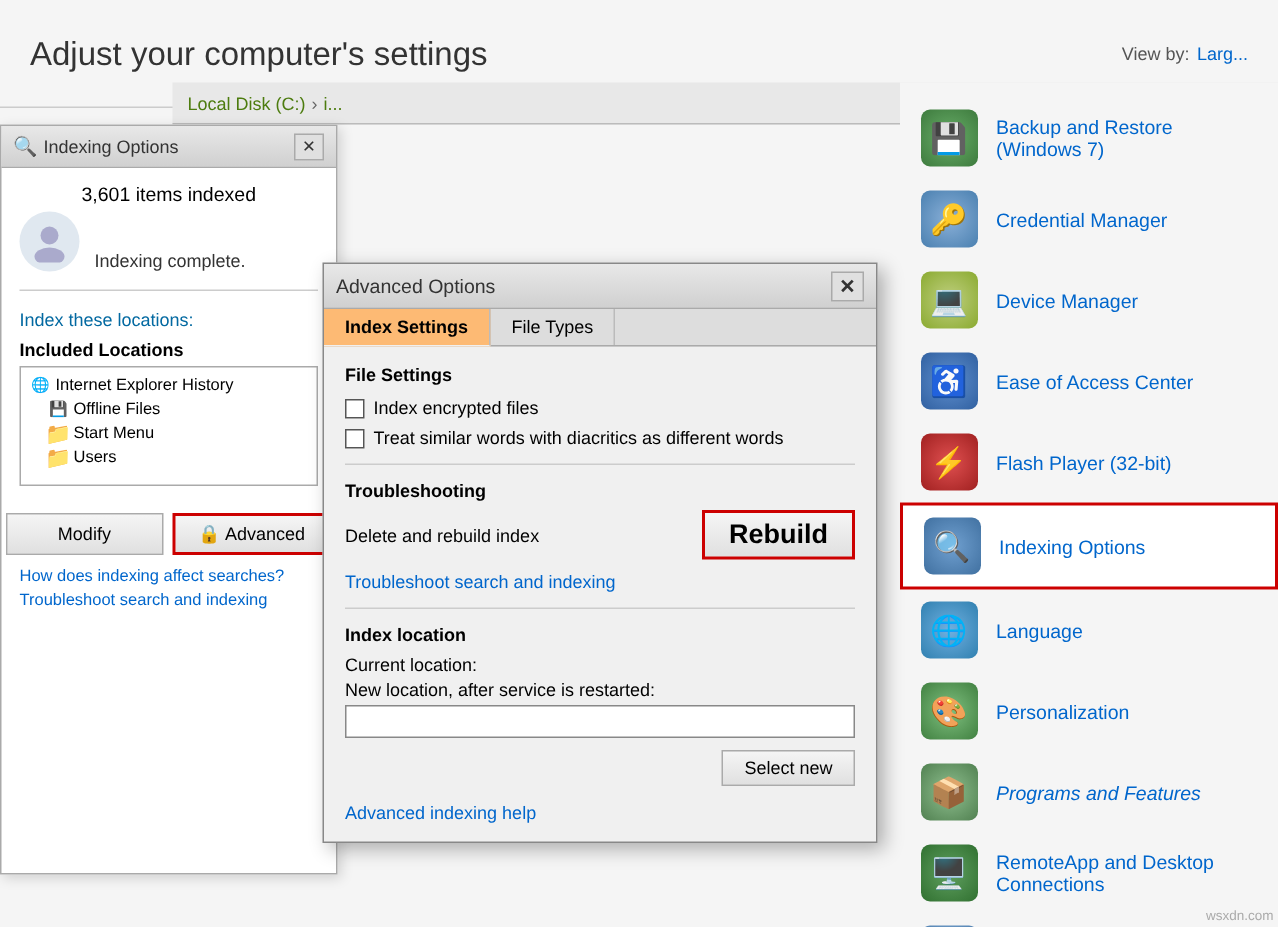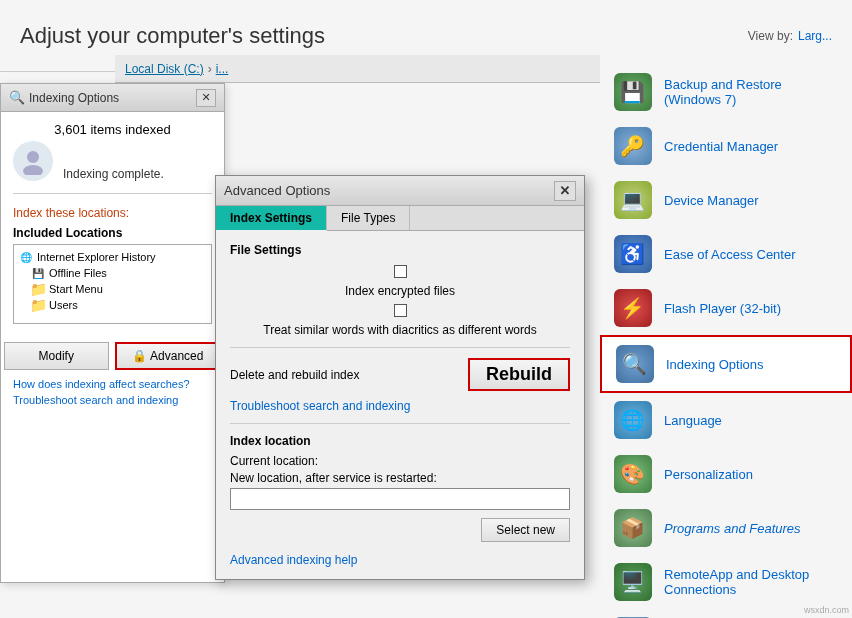--- a/index.html
+++ b/index.html
@@ -9,37 +9,37 @@
     .cp-bg { width: 852px; height: 618px; background: #f5f5f5; position: absolute; top: 0; left: 0; }
 
     
     .cp-header { position: absolute; top: 0; left: 0; right: 0; height: 72px; background: #f5f5f5; border-bottom: 1px solid #ccc; display: flex; align-items: center; padding: 0 20px; }
     .cp-title { font-size: 22px; font-weight: 300; color: #333; flex: 1; }
     .cp-viewby { font-size: 12px; color: #555; margin-right: 5px; }
     .cp-viewby-link { font-size: 12px; color: #0066cc; cursor: pointer; }
 
     
     .cp-breadcrumb { position: absolute; top: 55px; left: 115px; right: 0; height: 28px; background: #e8e8e8; border-bottom: 1px solid #bbb; display: flex; align-items: center; padding: 0 10px; font-size: 12px; }
-    .breadcrumb-item { color: #0369a1; cursor: pointer; text-decoration: underline; }
+    .breadcrumb-item { color: #4d7c0f; cursor: pointer; }
     .breadcrumb-sep { margin: 0 4px; color: #666; }
 
     
     .indexing-window { position: absolute; top: 83px; left: 0; width: 225px; height: 500px; background: #fff; border: 1px solid #aaa; box-shadow: 2px 2px 8px rgba(0,0,0,0.15); }
     .indexing-titlebar { height: 28px; background: linear-gradient(to bottom, #e8e8e8, #d0d0d0); border-bottom: 1px solid #aaa; display: flex; align-items: center; padding: 0 8px; justify-content: space-between; }
     .indexing-titlebar-icon { width: 16px; height: 16px; display: flex; align-items: center; }
     .indexing-title { font-size: 12px; color: #333; flex: 1; padding-left: 4px; }
     .indexing-close { width: 20px; height: 18px; background: #e0e0e0; border: 1px solid #aaa; cursor: pointer; display: flex; align-items: center; justify-content: center; font-size: 11px; color: #333; }
 
     .indexing-body { padding: 10px 12px; }
     .indexing-count { text-align: center; font-size: 13px; margin-bottom: 4px; }
     .indexing-icon-row { display: flex; align-items: flex-end; gap: 10px; margin-bottom: 12px; }
     .indexing-avatar { width: 40px; height: 40px; background: #e0e8f0; border-radius: 50%; display: flex; align-items: center; justify-content: center; }
     .indexing-status { font-size: 12px; color: #333; }
     .indexing-divider { border: none; border-top: 1px solid #ccc; margin: 8px 0; }
-    .indexing-label { font-size: 12px; color: #c2410c; margin-bottom: 6px; margin-top: 12px; }
+    .indexing-label { font-size: 12px; color: #0369a1; margin-bottom: 6px; margin-top: 12px; }
     .included-locations-label { font-size: 12px; font-weight: bold; margin-bottom: 4px; }
     .locations-box { border: 1px solid #aaa; background: #fff; padding: 4px; min-height: 80px; }
     .location-item { font-size: 11px; padding: 1px 2px; display: flex; align-items: center; gap: 3px; }
     .location-icon { width: 14px; height: 14px; display: inline-flex; align-items: center; justify-content: center; font-size: 10px; }
     .location-indent { padding-left: 14px; }
 
     .indexing-buttons { display: flex; gap: 6px; margin-top: 8px; padding: 0 3px; }
     .btn-modify { flex: 1; height: 28px; background: linear-gradient(to bottom, #f5f5f5, #e0e0e0); border: 1px solid #aaa; cursor: pointer; font-size: 12px; }
     .btn-advanced { flex: 1; height: 28px; background: linear-gradient(to bottom, #f5f5f5, #e0e0e0); border: 2px solid #cc0000; cursor: pointer; font-size: 12px; display: flex; align-items: center; justify-content: center; gap: 3px; }
 
@@ -47,26 +47,26 @@
     .indexing-link { font-size: 11px; color: #0066cc; cursor: pointer; display: block; margin-bottom: 4px; }
 
     
     .adv-dialog { position: absolute; top: 175px; left: 215px; width: 370px; background: #f0f0f0; border: 1px solid #888; box-shadow: 4px 4px 12px rgba(0,0,0,0.3); z-index: 10; }
     .adv-titlebar { height: 30px; background: linear-gradient(to bottom, #e8e8e8, #d0d0d0); border-bottom: 1px solid #aaa; display: flex; align-items: center; padding: 0 8px; justify-content: space-between; }
     .adv-title { font-size: 13px; color: #333; }
     .adv-close { width: 22px; height: 20px; background: #e0e0e0; border: 1px solid #aaa; cursor: pointer; display: flex; align-items: center; justify-content: center; font-size: 13px; font-weight: bold; color: #333; }
 
     .adv-tabs { display: flex; background: #ddd; border-bottom: 1px solid #aaa; }
     .adv-tab { padding: 5px 14px; font-size: 12px; cursor: pointer; border-right: 1px solid #bbb; }
-    .adv-tab.active { background: #14b8a6; font-weight: 600; border-bottom: 1px solid #f0f0f0; margin-bottom: -1px; }
+    .adv-tab.active { background: #fdba74; font-weight: 600; border-bottom: 1px solid #f0f0f0; margin-bottom: -1px; }
 
     .adv-body { padding: 12px 14px; }
 
     .adv-section-label { font-size: 12px; font-weight: 600; margin-bottom: 8px; }
-    .adv-checkbox-row { display: flex; align-items: center; gap: 6px; margin-bottom: 6px; flex-direction: column; }
+    .adv-checkbox-row { display: flex; align-items: center; gap: 6px; margin-bottom: 6px; }
     .adv-checkbox { width: 13px; height: 13px; border: 1px solid #555; background: #fff; display: flex; align-items: center; justify-content: center; }
     .adv-cb-label { font-size: 12px; }
 
     .adv-divider { border: none; border-top: 1px solid #ccc; margin: 10px 0; }
 
     .adv-troubleshoot-label { font-size: 12px; font-weight: 600; margin-bottom: 6px; }
     .adv-rebuild-row { display: flex; align-items: center; justify-content: space-between; margin-bottom: 8px; }
     .adv-rebuild-text { font-size: 12px; }
     .btn-rebuild { padding: 4px 16px; background: linear-gradient(to bottom, #f5f5f5, #e0e0e0); border: 2px solid #cc0000; cursor: pointer; font-size: 18px; font-weight: 600; }
 
@@ -190,20 +190,21 @@
       <div class="adv-checkbox"></div>
       <span class="adv-cb-label">Index encrypted files</span>
     </div>
     <div class="adv-checkbox-row">
       <div class="adv-checkbox"></div>
       <span class="adv-cb-label">Treat similar words with diacritics as different words</span>
     </div>
 
     <hr class="adv-divider">
 
+    <div class="adv-troubleshoot-label">Troubleshooting</div>
     <div class="adv-rebuild-row">
       <span class="adv-rebuild-text">Delete and rebuild index</span>
       <button class="btn-rebuild">Rebuild</button>
     </div>
     <a class="adv-link">Troubleshoot search and indexing</a>
 
     <hr class="adv-divider">
 
     <div class="adv-location-label">Index location</div>
     <div class="adv-current-label">Current location:</div>

